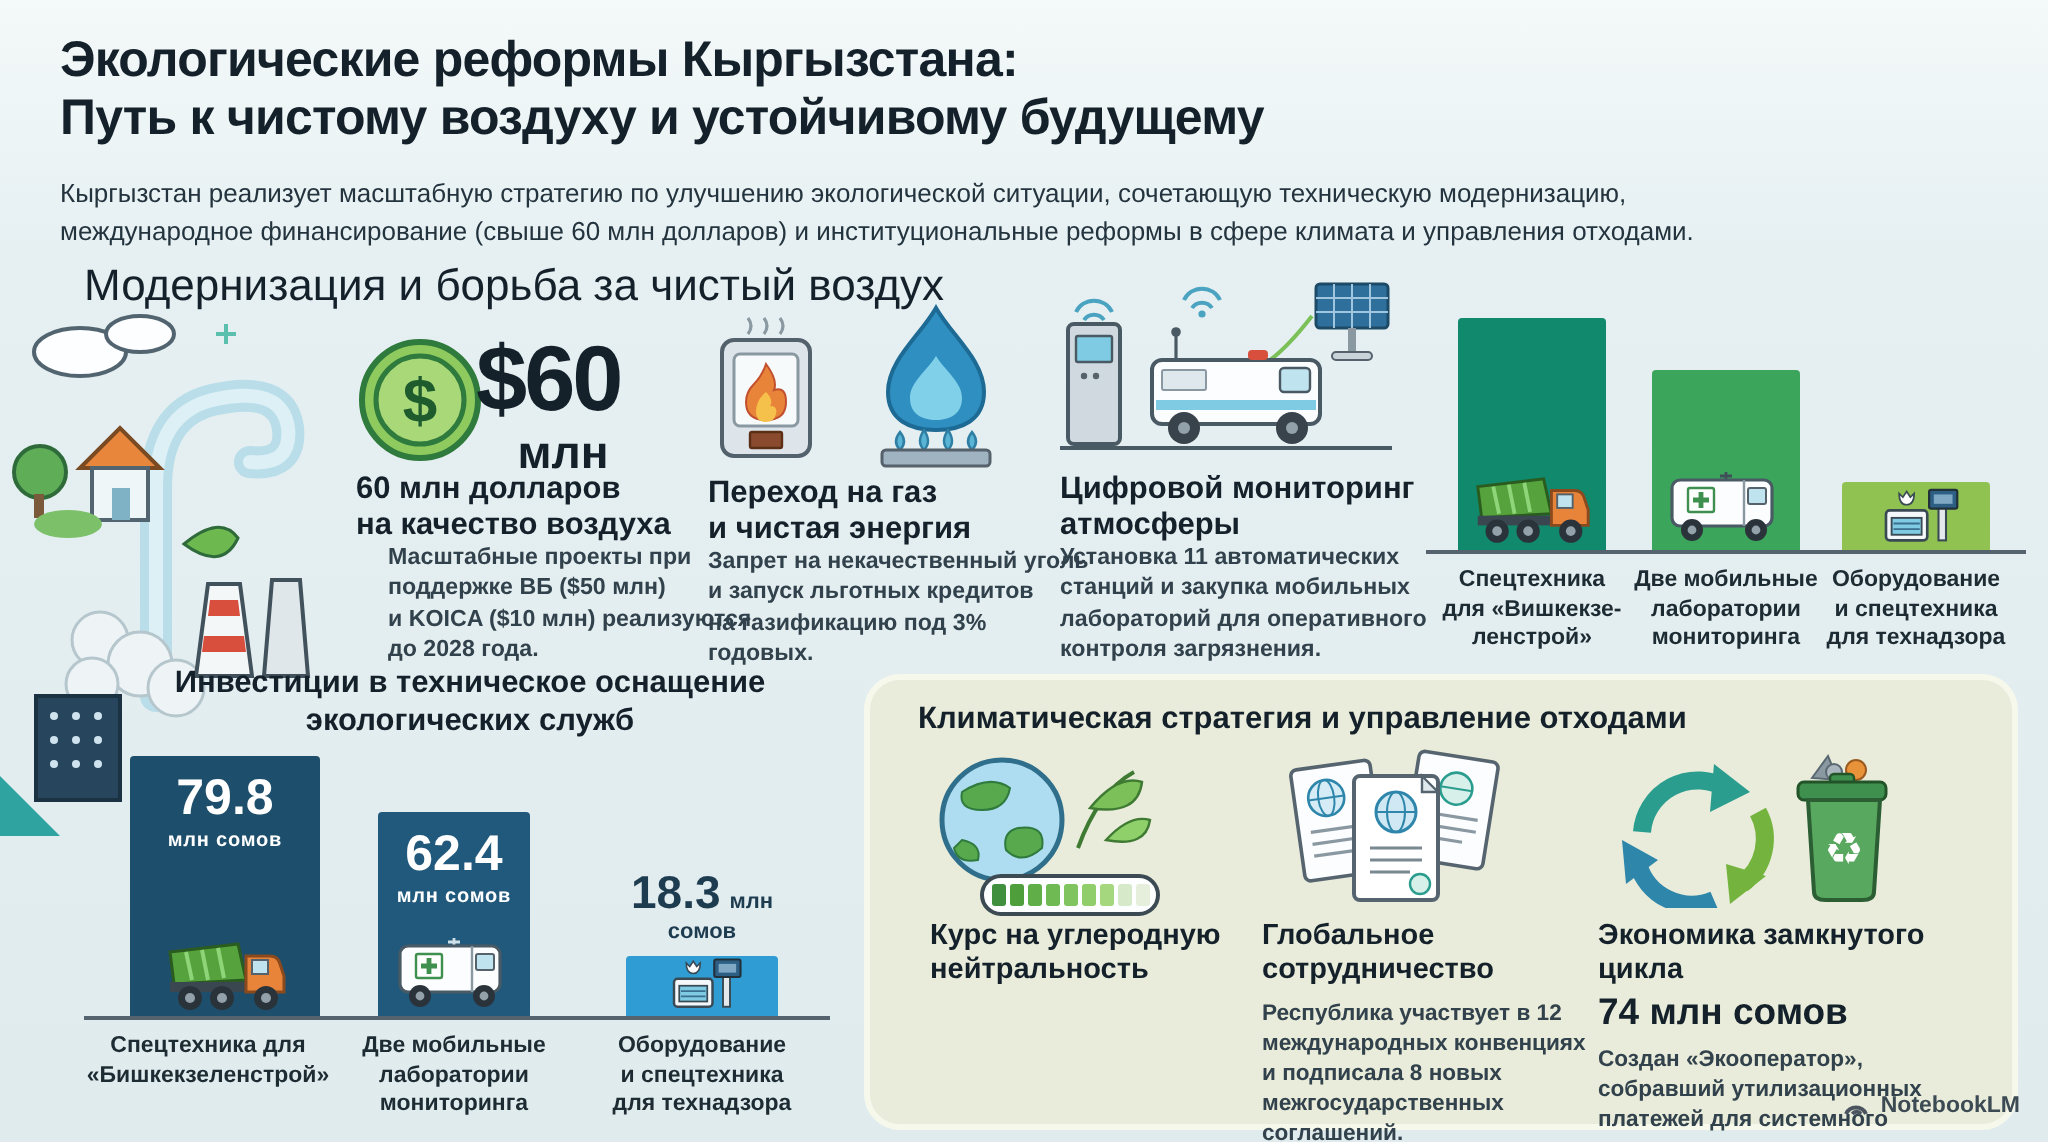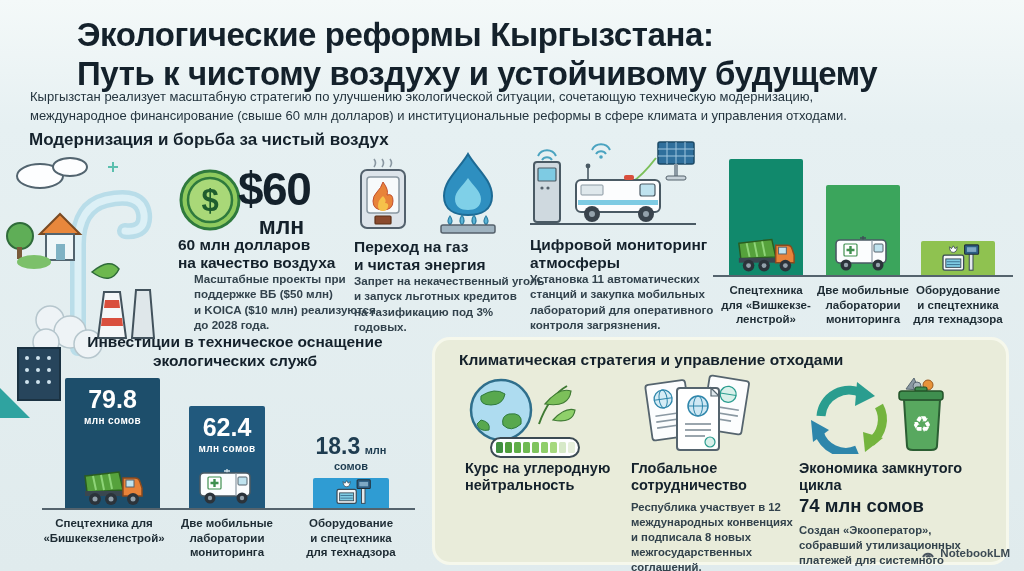--- a/index.html
+++ b/index.html
@@ -6,25 +6,25 @@
   *{box-sizing:border-box;}
   #stage{
     position:relative;width:1024px;height:571px;overflow:hidden;
     font-family:"Liberation Sans",sans-serif;color:#16232d;
     background:linear-gradient(180deg,#f4f9f9 0%,#e6f0f2 22%,#e0ebed 100%);
   }
   .abs{position:absolute;}
   .pre{white-space:pre-line;}
 
   
-  #title{left:30px;top:16px;font-size:33px;font-weight:700;line-height:1.17;letter-spacing:-0.4px;color:#14212b;margin-left:47px;}
+  #title{left:30px;top:16px;font-size:25px;font-weight:700;line-height:1.17;letter-spacing:-0.4px;color:#14212b;}
   #subtitle{left:30px;top:88px;font-size:13px;line-height:1.45;color:#24343e;font-weight:400;}
 
   
-  #air-heading{left:29px;top:130px;font-size:17px;font-weight:700;color:#14212b;}
+  #air-heading{left:42px;top:130px;font-size:22px;font-weight:400;color:#14212b;}
   .item-title{font-size:15.5px;font-weight:700;line-height:1.16;color:#14212b;}
   .item-body{font-size:11.6px;font-weight:700;line-height:1.32;color:#32424c;}
   #fund-amt-row{left:178px;top:168px;display:flex;align-items:flex-start;}
   #fund-amt{font-size:46px;font-weight:700;line-height:0.95;letter-spacing:-1.5px;margin-left:-4px;color:#14212b;}
   #fund-amt-block{display:flex;flex-direction:column;align-items:flex-end;}
   #fund-unit{font-size:23px;font-weight:700;line-height:1;margin-top:3px;padding-right:6px;color:#14212b;}
 
   
   .chart-area{position:absolute;border-bottom:2.5px solid #54636d;}
   #gchart{left:713px;top:150px;width:300px;height:127px;}

